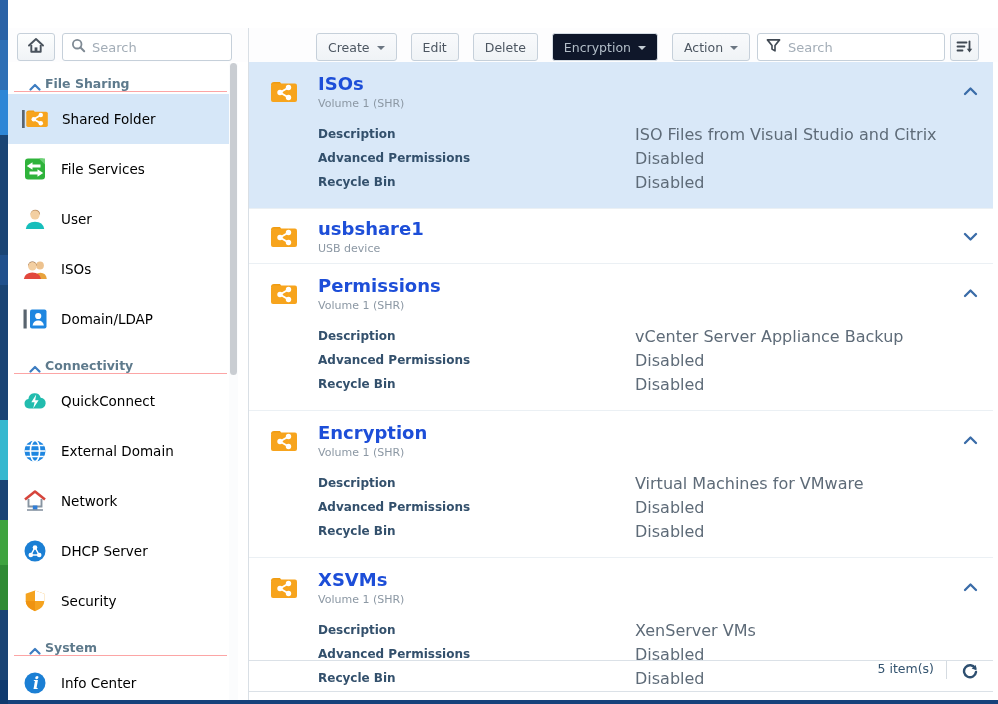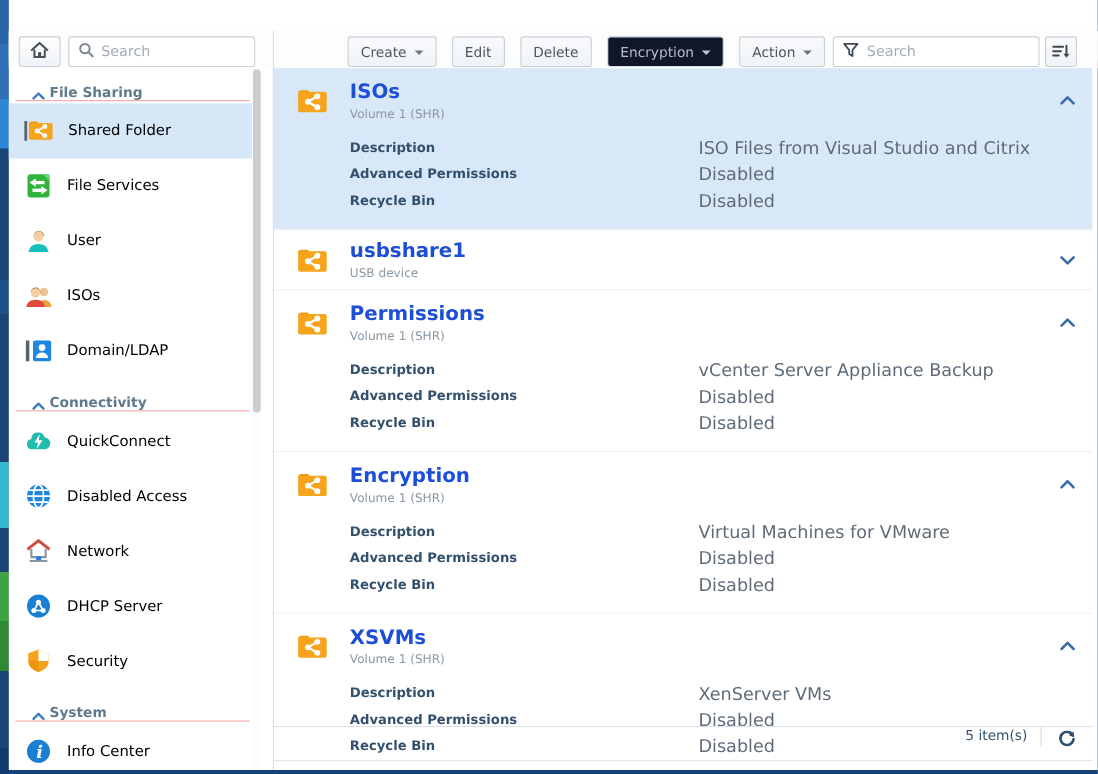--- a/index.html
+++ b/index.html
@@ -283,21 +283,21 @@
       </svg>
       <span class="lbl">QuickConnect</span>
     </div>
 
     <div class="side-item">
       <svg width="26" height="26" viewBox="0 0 26 26">
         <circle cx="13" cy="13" r="10.5" fill="#1e86e0"></circle>
         <ellipse cx="13" cy="13" rx="4.6" ry="10.5" fill="none" stroke="#fff" stroke-width="1.6"></ellipse>
         <path d="M2.5 13 h21 M4.2 7.5 h17.6 M4.2 18.5 h17.6" stroke="#fff" stroke-width="1.6" fill="none"></path>
       </svg>
-      <span class="lbl">Disabled Access</span>
+      <span class="lbl">External Domain</span>
     </div>
 
     <div class="side-item">
       <svg width="26" height="26" viewBox="0 0 26 26">
         <path d="M3 11.5 L13 3.5 L23 11.5" fill="none" stroke="#d6453c" stroke-width="2.6" stroke-linejoin="round"></path>
         <path d="M6.5 11 V18.5 H19.5 V11" fill="none" stroke="#8794a1" stroke-width="1.9"></path>
         <rect x="10.8" y="17.5" width="4.6" height="4.6" fill="#2f7ed8"></rect>
         <path d="M5 22 h16" stroke="#8794a1" stroke-width="1.6"></path>
       </svg>
       <span class="lbl">Network</span>

